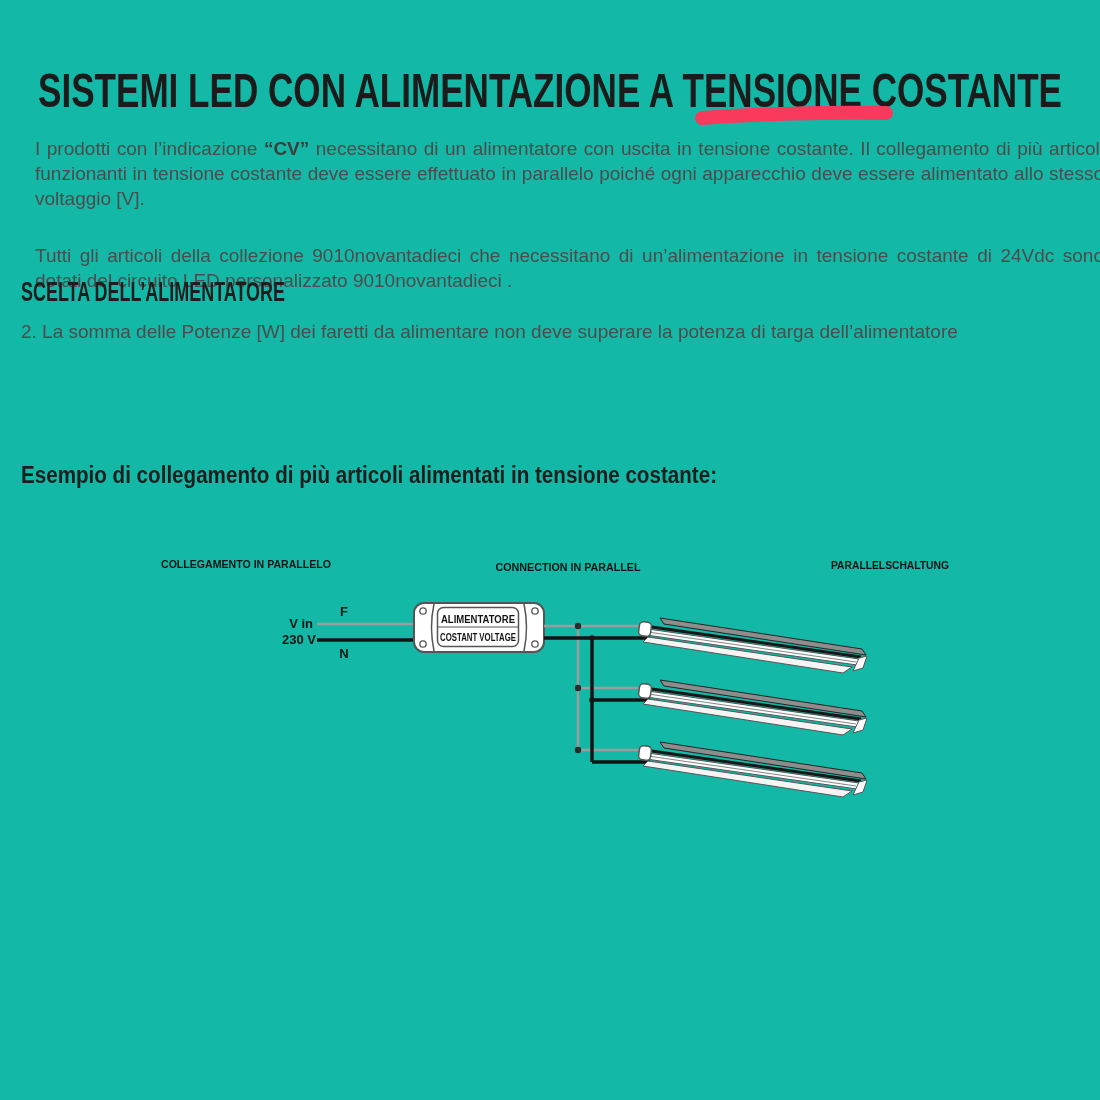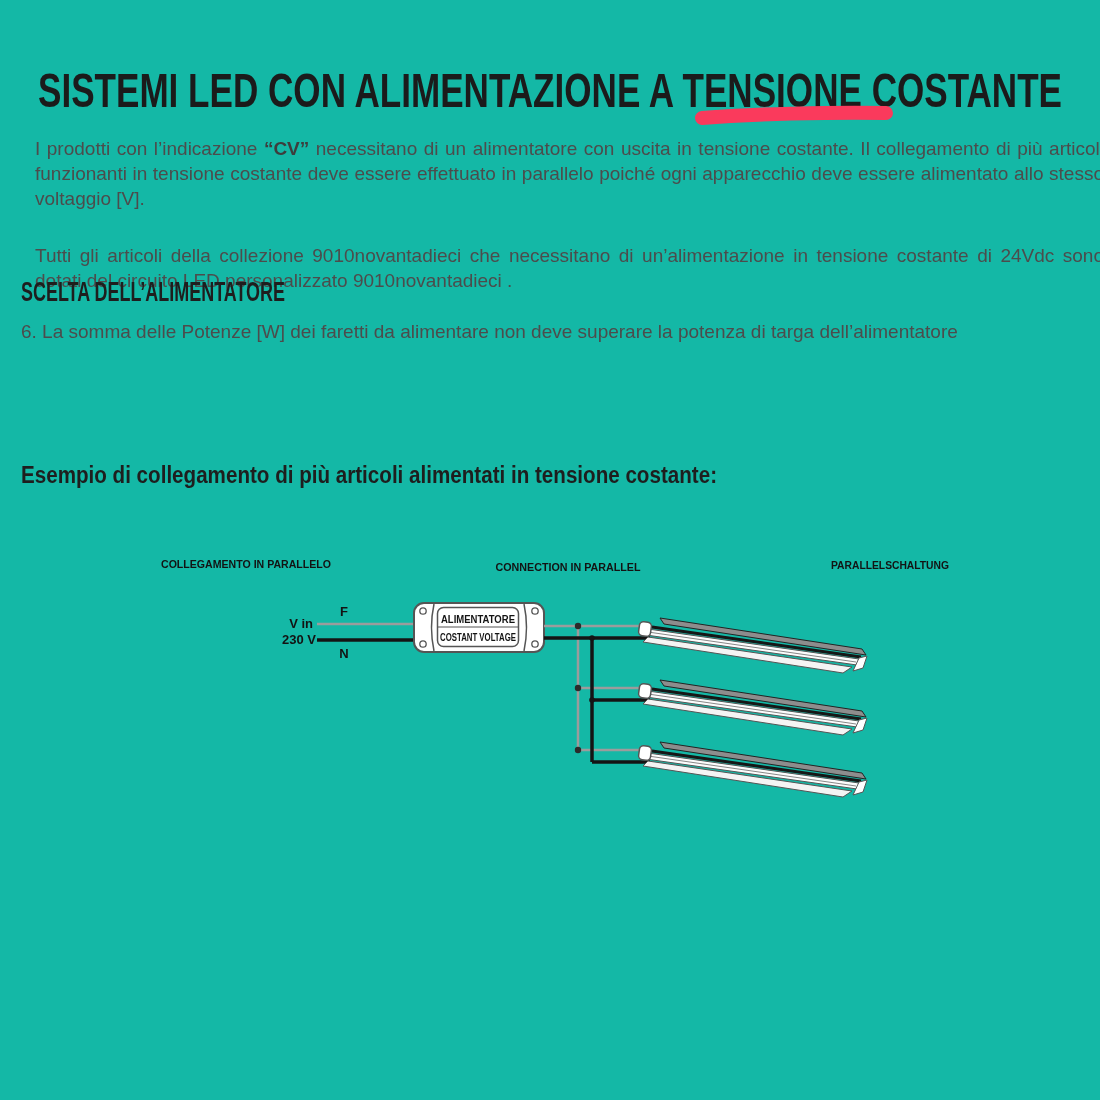--- a/index.html
+++ b/index.html
@@ -33,21 +33,21 @@
 
   <p class="body-text" style="top:136px;"><span>I prodotti con l’indicazione </span><strong>“CV”</strong><span> necessitano di un alimentatore con uscita in tensione costante. Il collegamento di più articoli funzionanti in tensione costante deve essere effettuato in parallelo poiché ogni apparecchio deve essere alimentato allo stesso voltaggio [V].</span></p>
 
   <p class="body-text" style="top:204px;margin-top:39px;">Tutti gli articoli della collezione 9010novantadieci che necessitano di un’alimentazione in tensione costante di 24Vdc sono dotati del circuito LED personalizzato 9010novantadieci .</p>
 
   <svg class="abs" style="left:20px;top:277px;" width="420" height="34">
     <text x="1" y="24" class="h2-text" textLength="264" lengthAdjust="spacingAndGlyphs">SCELTA DELL’ALIMENTATORE</text>
   </svg>
 
   <div class="abs" style="top:320px;left:0;width:1100px;">
-    <p class="body-text list-text" style="position:static;margin:0 0 0 21px;">6. La somma delle Potenze [W] dei faretti da alimentare non deve superare la potenza di targa dell’alimentatore</p>
+    <p class="body-text list-text" style="position:static;margin:0 0 0 21px;">2. La somma delle Potenze [W] dei faretti da alimentare non deve superare la potenza di targa dell’alimentatore</p>
   </div>
 
   <svg class="abs" style="left:20px;top:461px;" width="740" height="34">
     <text x="1" y="22" class="h3-text" textLength="696" lengthAdjust="spacingAndGlyphs">Esempio di collegamento di più articoli alimentati in tensione costante:</text>
   </svg>
 
   <svg class="abs" style="left:0;top:548px;" width="1100" height="300" viewBox="0 0 1100 300">
 
     <defs>
       <g id="fixture">

